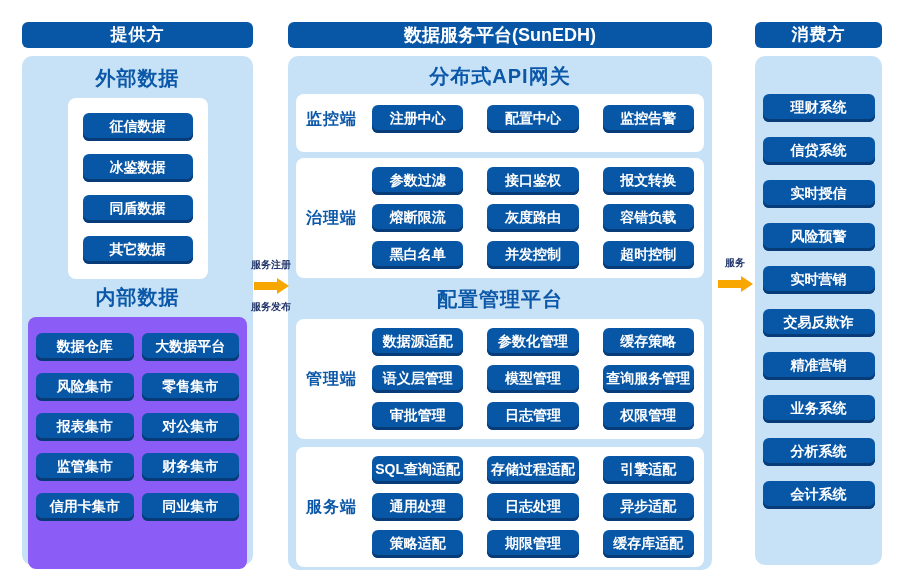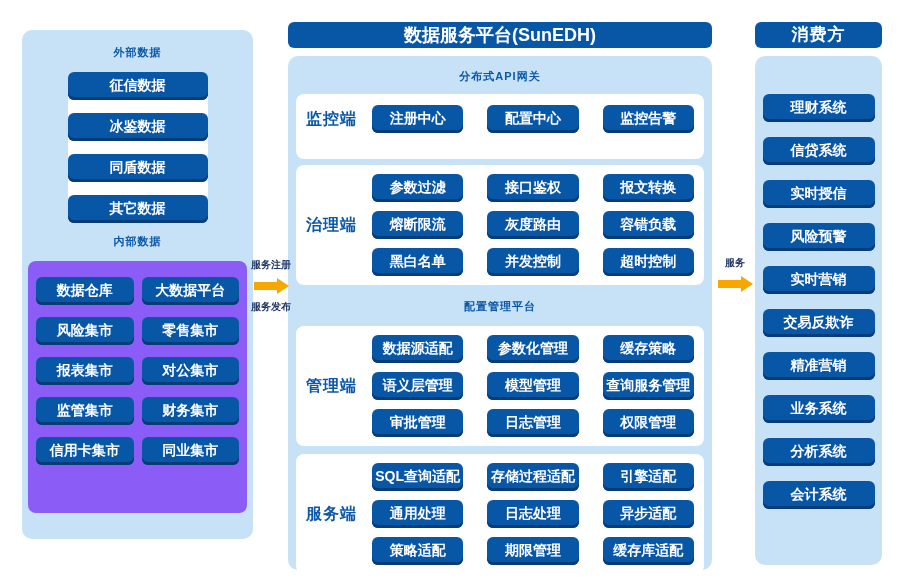--- a/index.html
+++ b/index.html
@@ -21,36 +21,36 @@
   #col-consumer{left:755px;width:127px;}
   .hdr{
     height:26px;line-height:26px;text-align:center;background:var(--blue);color:#fff;
     font-weight:bold;font-size:17px;border-radius:6px;letter-spacing:1px;
   }
   #col-platform .hdr{font-size:18px;letter-spacing:0;}
   .panel{margin-top:8px;background:var(--light);border-radius:10px;box-sizing:border-box;}
   #col-provider .panel{height:509px;padding-top:10px;}
   #col-platform .panel{height:514px;padding:8px 8px 0 8px;}
   #col-consumer .panel{height:509px;padding-top:38px;display:flex;flex-direction:column;align-items:center;gap:15px;}
-  .sec-title{text-align:center;font-weight:bold;font-size:11px;color:var(--title);line-height:24px;letter-spacing:1px;}
+  .sec-title{text-align:center;font-weight:bold;font-size:20px;color:var(--title);line-height:24px;letter-spacing:1px;}
   .btn{
     background:var(--blue);color:#fff;font-weight:bold;font-size:14px;border-radius:6px;height:28px;
     display:flex;align-items:center;justify-content:center;box-shadow:inset 0 -3px 0 var(--blue-shadow);
     white-space:nowrap;padding:0 2px;box-sizing:border-box;
   }
   
-  #ext-box{margin:8px auto 0 auto;width:140px;background:#fff;border-radius:8px;padding:0;
+  #ext-box{margin:8px auto 0 auto;width:140px;background:#fff;border-radius:8px;padding:15px;
     display:flex;flex-direction:column;gap:13px;box-sizing:border-box;}
   #int-title{margin-top:6px;}
   #int-box{margin:8px 6px 0 6px;height:252px;background:#8b5cf6;border-radius:8px;padding:16px 8px;
     box-sizing:border-box;}
   #int-grid{display:grid;grid-template-columns:1fr 1fr;gap:12px 8px;}
   
   .sec{background:#fff;border-radius:8px;display:flex;margin-top:6px;box-sizing:border-box;}
-  .sec-one{padding:11px 10px 26px 10px;}
+  .sec-one{padding:11px 10px 19px 10px;}
   .sec-multi{padding:9px 10px;}
   .sec-label{flex:0 0 66px;display:flex;align-items:center;font-size:16px;font-weight:bold;color:var(--title);letter-spacing:1px;}
   .sec-grid{flex:1;display:grid;grid-template-columns:repeat(3,1fr);gap:9px 24px;}
   #config-title{margin-top:9px;}
   #sec-manage{margin-top:8px;}
   #sec-service{margin-top:8px;}
   
   #col-consumer .btn{width:112px;}
   
   .arrow-group{position:absolute;display:flex;flex-direction:column;align-items:center;gap:6px;
@@ -60,20 +60,21 @@
   .arrow{display:flex;align-items:center;height:16px;}
   .arrow-body{width:23px;height:8px;background:var(--orange);}
   .arrow-head{width:0;height:0;border-left:12px solid var(--orange);border-top:8px solid transparent;border-bottom:8px solid transparent;}
 </style>
 </head>
 <body>
 
 <div class="stage">
 
   <div class="col" id="col-provider">
+    <div class="hdr">提供方</div>
     <div class="panel">
       <div class="sec-title">外部数据</div>
       <div id="ext-box">
         <div class="btn">征信数据</div>
         <div class="btn">冰鉴数据</div>
         <div class="btn">同盾数据</div>
         <div class="btn">其它数据</div>
       </div>
       <div class="sec-title" id="int-title">内部数据</div>
       <div id="int-box">

